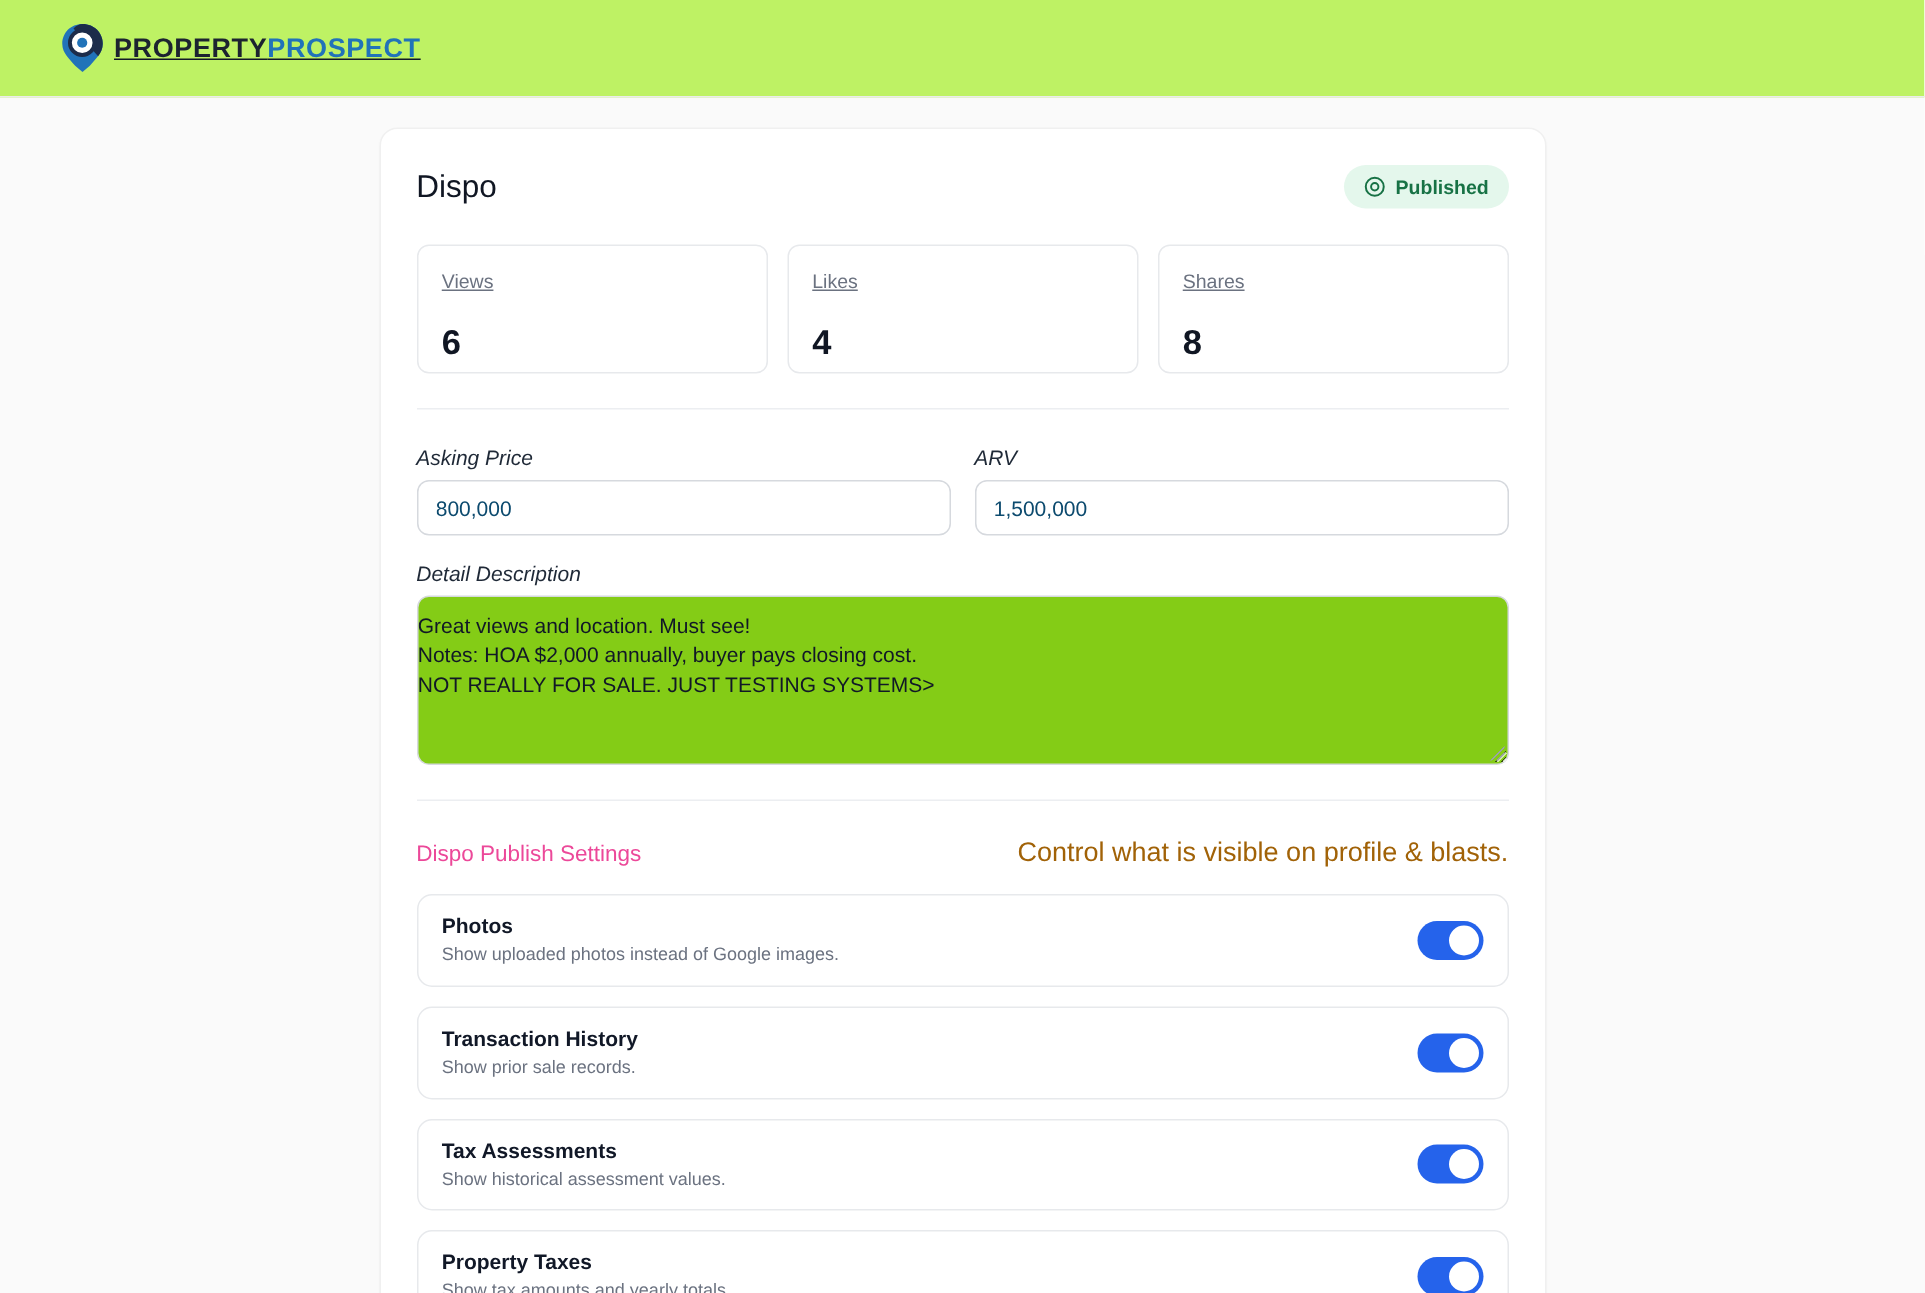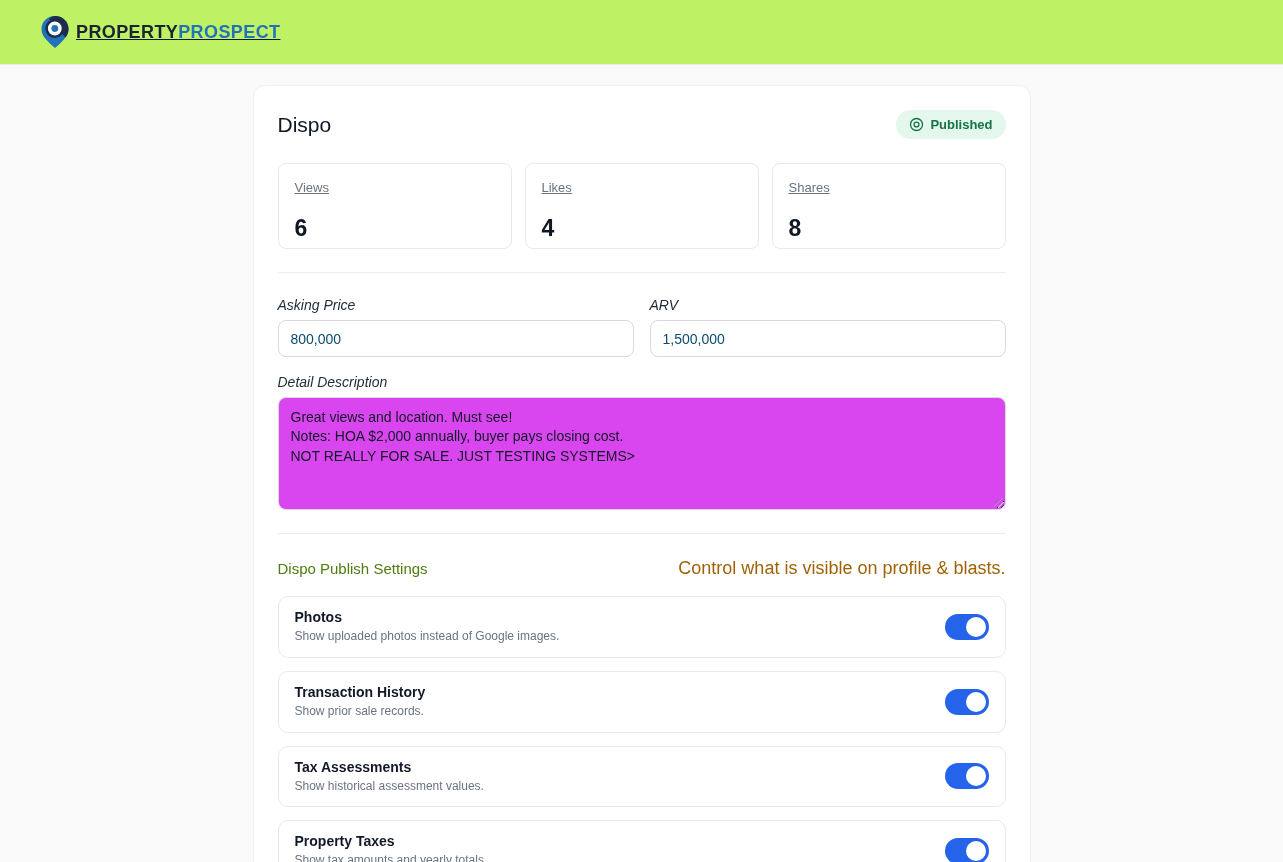--- a/index.html
+++ b/index.html
@@ -82,37 +82,37 @@
     width: 100%; height: 37px;
     border: 1px solid #d6d9de; border-radius: 8px;
     padding: 0 12px; font-size: 14px; color: #0c4a6e;
     font-family: inherit; background: #fff; outline: none;
   }
   .description-block { margin-top: 17px; }
   .textarea-wrap { position: relative; }
   textarea.text-area {
     width: 100%; height: 113px;
     border: 1px solid #d6d9de; border-radius: 8px;
-    padding: 10px 12px; font-size: 14px; color: #111827;
+    padding: 10px 0; font-size: 14px; color: #111827;
     font-family: inherit; line-height: 1.38; resize: vertical; outline: none;
-    background: #d946ef; display: block;
+    background: #84cc16; display: block;
   }
   .resize-grip {
     position: absolute; right: 3px; bottom: 3px; width: 10px; height: 10px;
     background:
       linear-gradient(135deg, transparent 0 52%, #9aa1aa 52% 58%, transparent 58% 72%, #9aa1aa 72% 78%, transparent 78%);
     pointer-events: none;
   }
 
   
   .section-head {
     display: flex; align-items: baseline; justify-content: space-between;
     margin-bottom: 17px;
   }
-  .section-title { font-size: 15px; font-weight: 500; color: #4d7c0f; }
+  .section-title { font-size: 15px; font-weight: 500; color: #ec4899; }
   .section-hint { font-size: 18px; color: #a16207; }
   .settings-grid {
     display: grid; grid-template-columns: 1fr; gap: 13px;
   }
   .setting-card {
     border: 1px solid #e7e9ec; border-radius: 10px;
     padding: 12px 16px;
     display: flex; align-items: center; justify-content: space-between; gap: 14px;
     min-height: 58px;
   }

